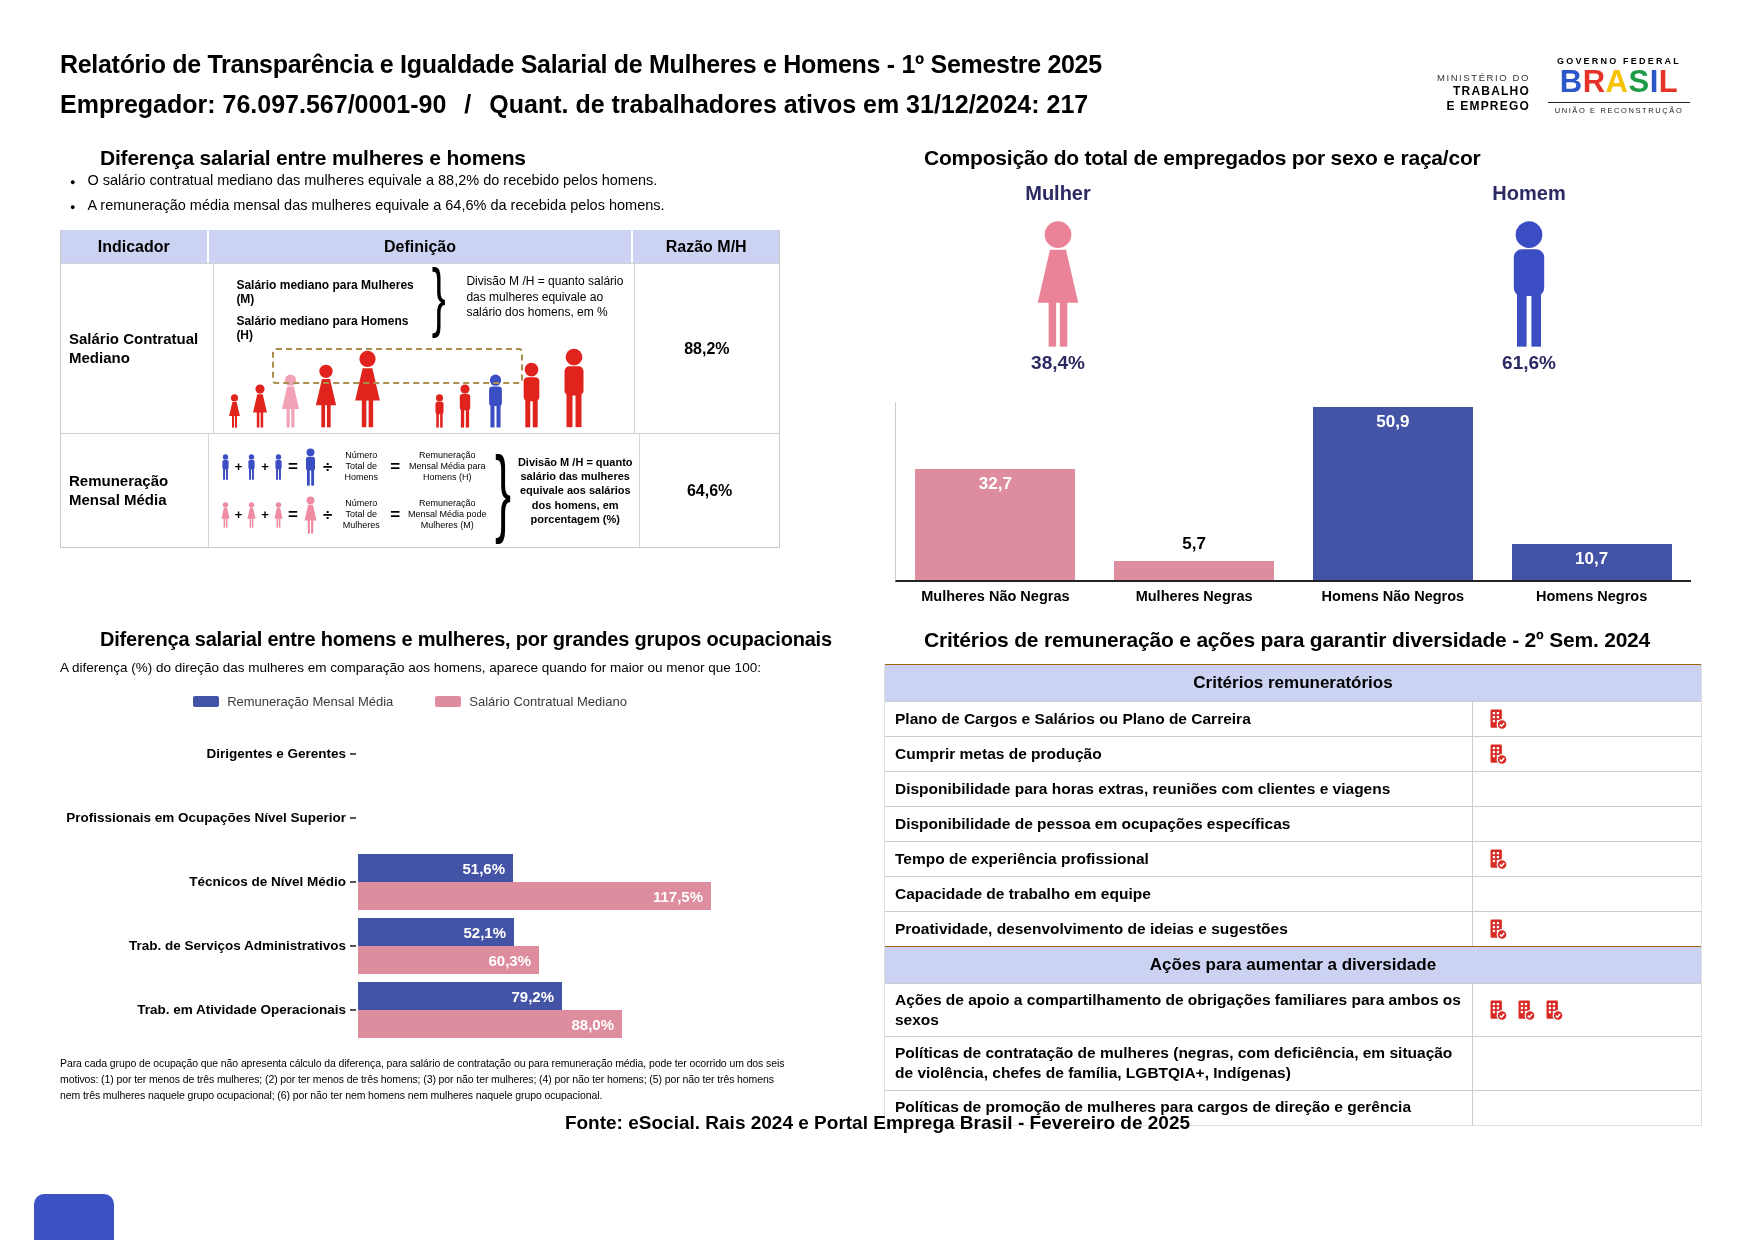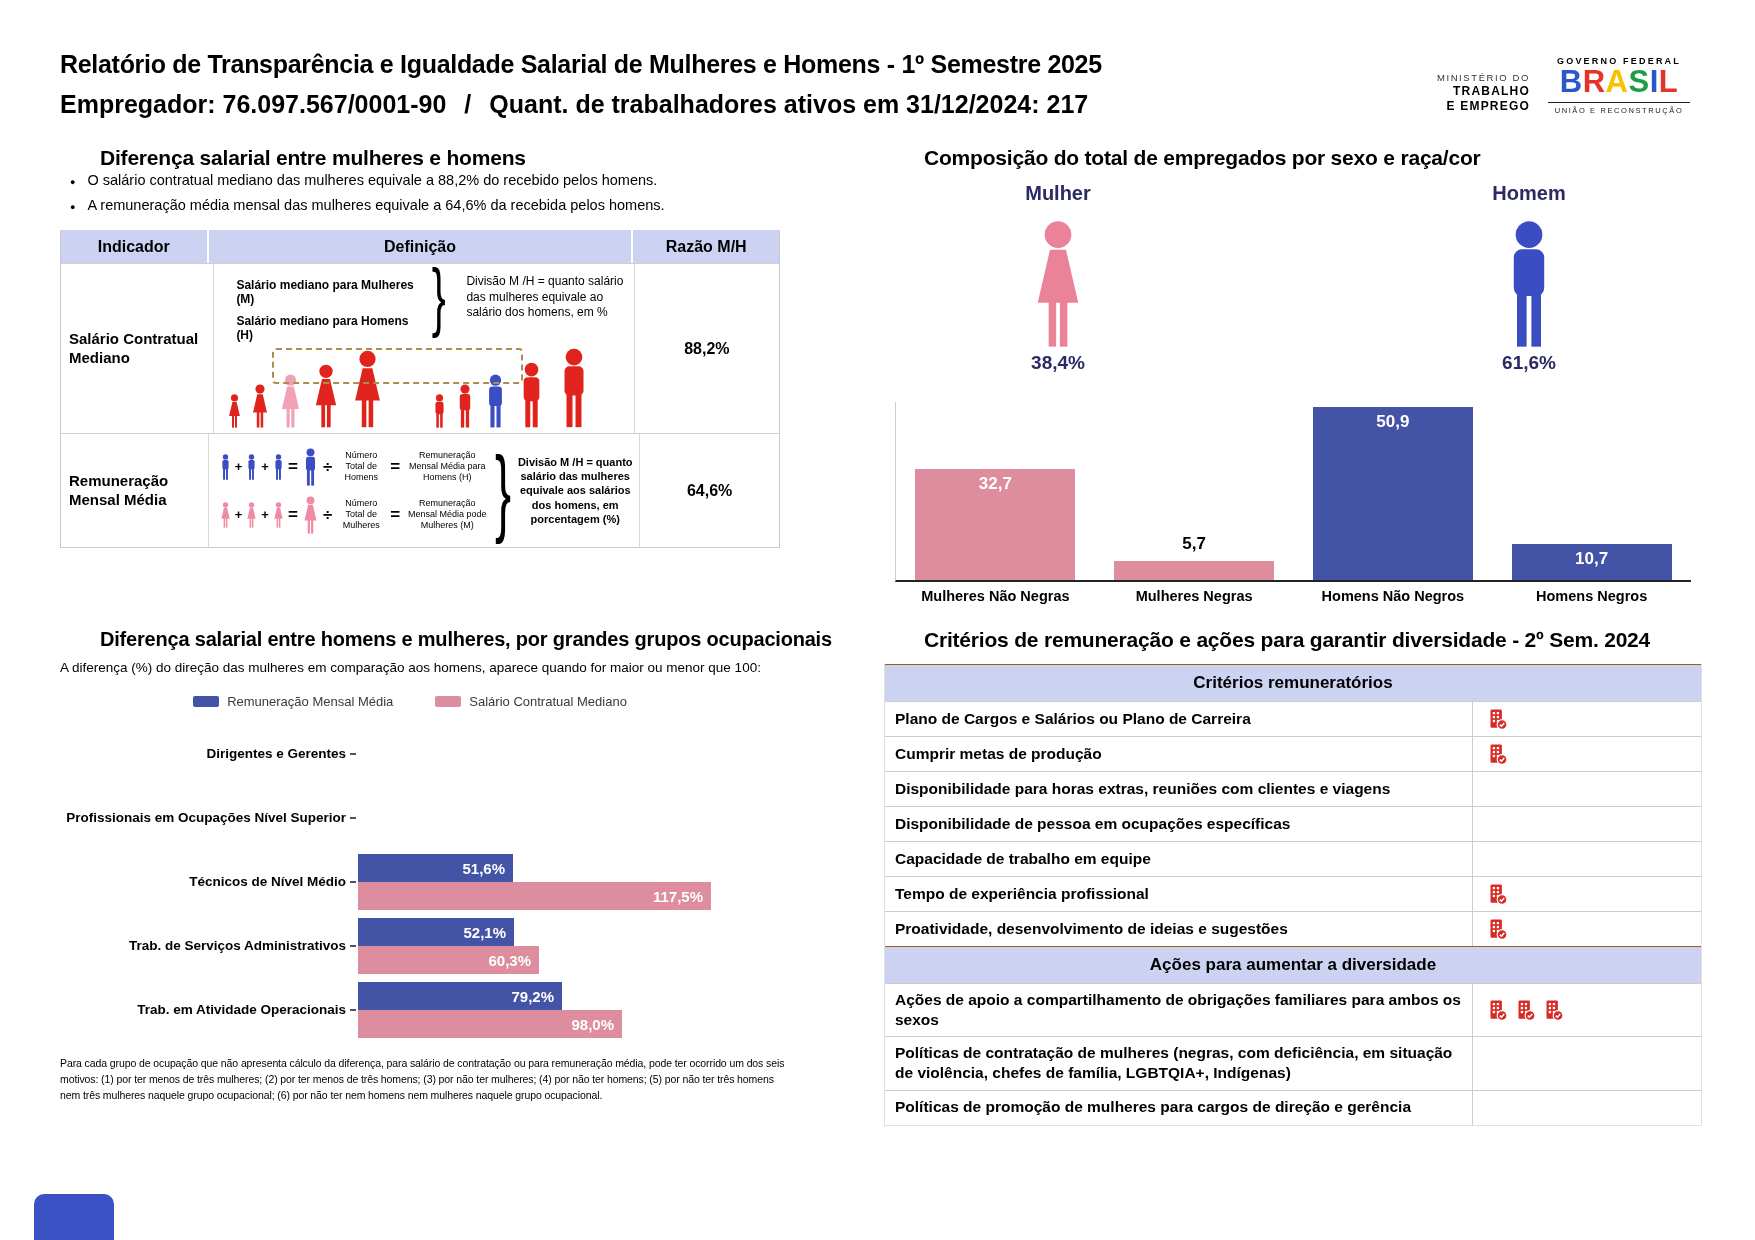--- a/index.html
+++ b/index.html
@@ -362,21 +362,21 @@
       </div>
     </div>
     <div class="occ-row">
       <div class="occ-label">Trab. em Atividade Operacionais</div>
       <div class="occ-tick"></div>
       <div class="occ-bars">
         <div class="occ-bar blue" style="width: 204px;">
           <span>79,2%</span>
         </div>
         <div class="occ-bar pink" style="width: 264px;">
-          <span>98,0%</span>
+          <span>88,0%</span>
         </div>
       </div>
     </div>
   </div>
 
   <div class="abs occ-footnote">Para cada grupo de ocupação que não apresenta cálculo da diferença, para salário de contratação ou para remuneração média, pode ter ocorrido um dos seis motivos: (1) por ter menos de três mulheres; (2) por ter menos de três homens; (3) por não ter mulheres; (4) por não ter homens; (5) por não ter três homens nem três mulheres naquele grupo ocupacional; (6) por não ter nem homens nem mulheres naquele grupo ocupacional.</div>
 
   <div class="abs sec-title crit-title">Critérios de remuneração e ações para garantir diversidade - 2º Sem. 2024</div>
   <div class="abs crit-table">
     <div class="crit-header">Critérios remuneratórios</div>
@@ -415,40 +415,40 @@
     </div>
     <div class="crit-row">
       <div class="crit-label">Disponibilidade para horas extras, reuniões com clientes e viagens</div>
       <div class="crit-check"></div>
     </div>
     <div class="crit-row">
       <div class="crit-label">Disponibilidade de pessoa em ocupações específicas</div>
       <div class="crit-check"></div>
     </div>
     <div class="crit-row">
+      <div class="crit-label">Tempo de experiência profissional</div>
+      <div class="crit-check">
+  <svg width="21" height="22" viewBox="0 0 24 25">
+    <rect x="4" y="1.5" width="13" height="21" rx="1.5" fill="#d92b26"></rect>
+    <rect x="6.6" y="4.5" width="2.6" height="2.6" fill="#fff"></rect>
+            <rect x="11.2" y="4.5" width="2.6" height="2.6" fill="#fff"></rect>
+    <rect x="6.6" y="9" width="2.6" height="2.6" fill="#fff"></rect>
+            <rect x="11.2" y="9" width="2.6" height="2.6" fill="#fff"></rect>
+    <rect x="6.6" y="13.5" width="2.6" height="2.6" fill="#fff"></rect>
+            <rect x="11.2" y="13.5" width="2.6" height="2.6" fill="#fff"></rect>
+    <circle cx="17.2" cy="18.8" r="5.6" fill="#d92b26" stroke="#fff" stroke-width="1.3"></circle>
+    <path d="M14.6 18.9 l1.9 1.9 l3.2-3.7" stroke="#fff" stroke-width="1.7" fill="none"></path>
+  </svg>
+</div>
+    </div>
+    <div class="crit-row">
       <div class="crit-label">Capacidade de trabalho em equipe</div>
       <div class="crit-check"></div>
     </div>
     <div class="crit-row">
-      <div class="crit-label">Tempo de experiência profissional</div>
-      <div class="crit-check">
-  <svg width="21" height="22" viewBox="0 0 24 25">
-    <rect x="4" y="1.5" width="13" height="21" rx="1.5" fill="#d92b26"></rect>
-    <rect x="6.6" y="4.5" width="2.6" height="2.6" fill="#fff"></rect>
-            <rect x="11.2" y="4.5" width="2.6" height="2.6" fill="#fff"></rect>
-    <rect x="6.6" y="9" width="2.6" height="2.6" fill="#fff"></rect>
-            <rect x="11.2" y="9" width="2.6" height="2.6" fill="#fff"></rect>
-    <rect x="6.6" y="13.5" width="2.6" height="2.6" fill="#fff"></rect>
-            <rect x="11.2" y="13.5" width="2.6" height="2.6" fill="#fff"></rect>
-    <circle cx="17.2" cy="18.8" r="5.6" fill="#d92b26" stroke="#fff" stroke-width="1.3"></circle>
-    <path d="M14.6 18.9 l1.9 1.9 l3.2-3.7" stroke="#fff" stroke-width="1.7" fill="none"></path>
-  </svg>
-</div>
-    </div>
-    <div class="crit-row">
       <div class="crit-label">Proatividade, desenvolvimento de ideias e sugestões</div>
       <div class="crit-check">
   <svg width="21" height="22" viewBox="0 0 24 25">
     <rect x="4" y="1.5" width="13" height="21" rx="1.5" fill="#d92b26"></rect>
     <rect x="6.6" y="4.5" width="2.6" height="2.6" fill="#fff"></rect>
             <rect x="11.2" y="4.5" width="2.6" height="2.6" fill="#fff"></rect>
     <rect x="6.6" y="9" width="2.6" height="2.6" fill="#fff"></rect>
             <rect x="11.2" y="9" width="2.6" height="2.6" fill="#fff"></rect>
     <rect x="6.6" y="13.5" width="2.6" height="2.6" fill="#fff"></rect>
             <rect x="11.2" y="13.5" width="2.6" height="2.6" fill="#fff"></rect>
@@ -503,15 +503,16 @@
     <div class="crit-row">
       <div class="crit-label">Políticas de contratação de mulheres (negras, com deficiência, em situação de violência, chefes de família, LGBTQIA+, Indígenas)</div>
       <div class="crit-check"></div>
     </div>
     <div class="crit-row">
       <div class="crit-label">Políticas de promoção de mulheres para cargos de direção e gerência</div>
       <div class="crit-check"></div>
     </div>
   </div>
 
+  <div class="abs footer">Fonte: eSocial. Rais 2024 e Portal Emprega Brasil - Fevereiro de 2025</div>
   <div class="abs corner"></div>
 
 </div>
 
 </body></html>

